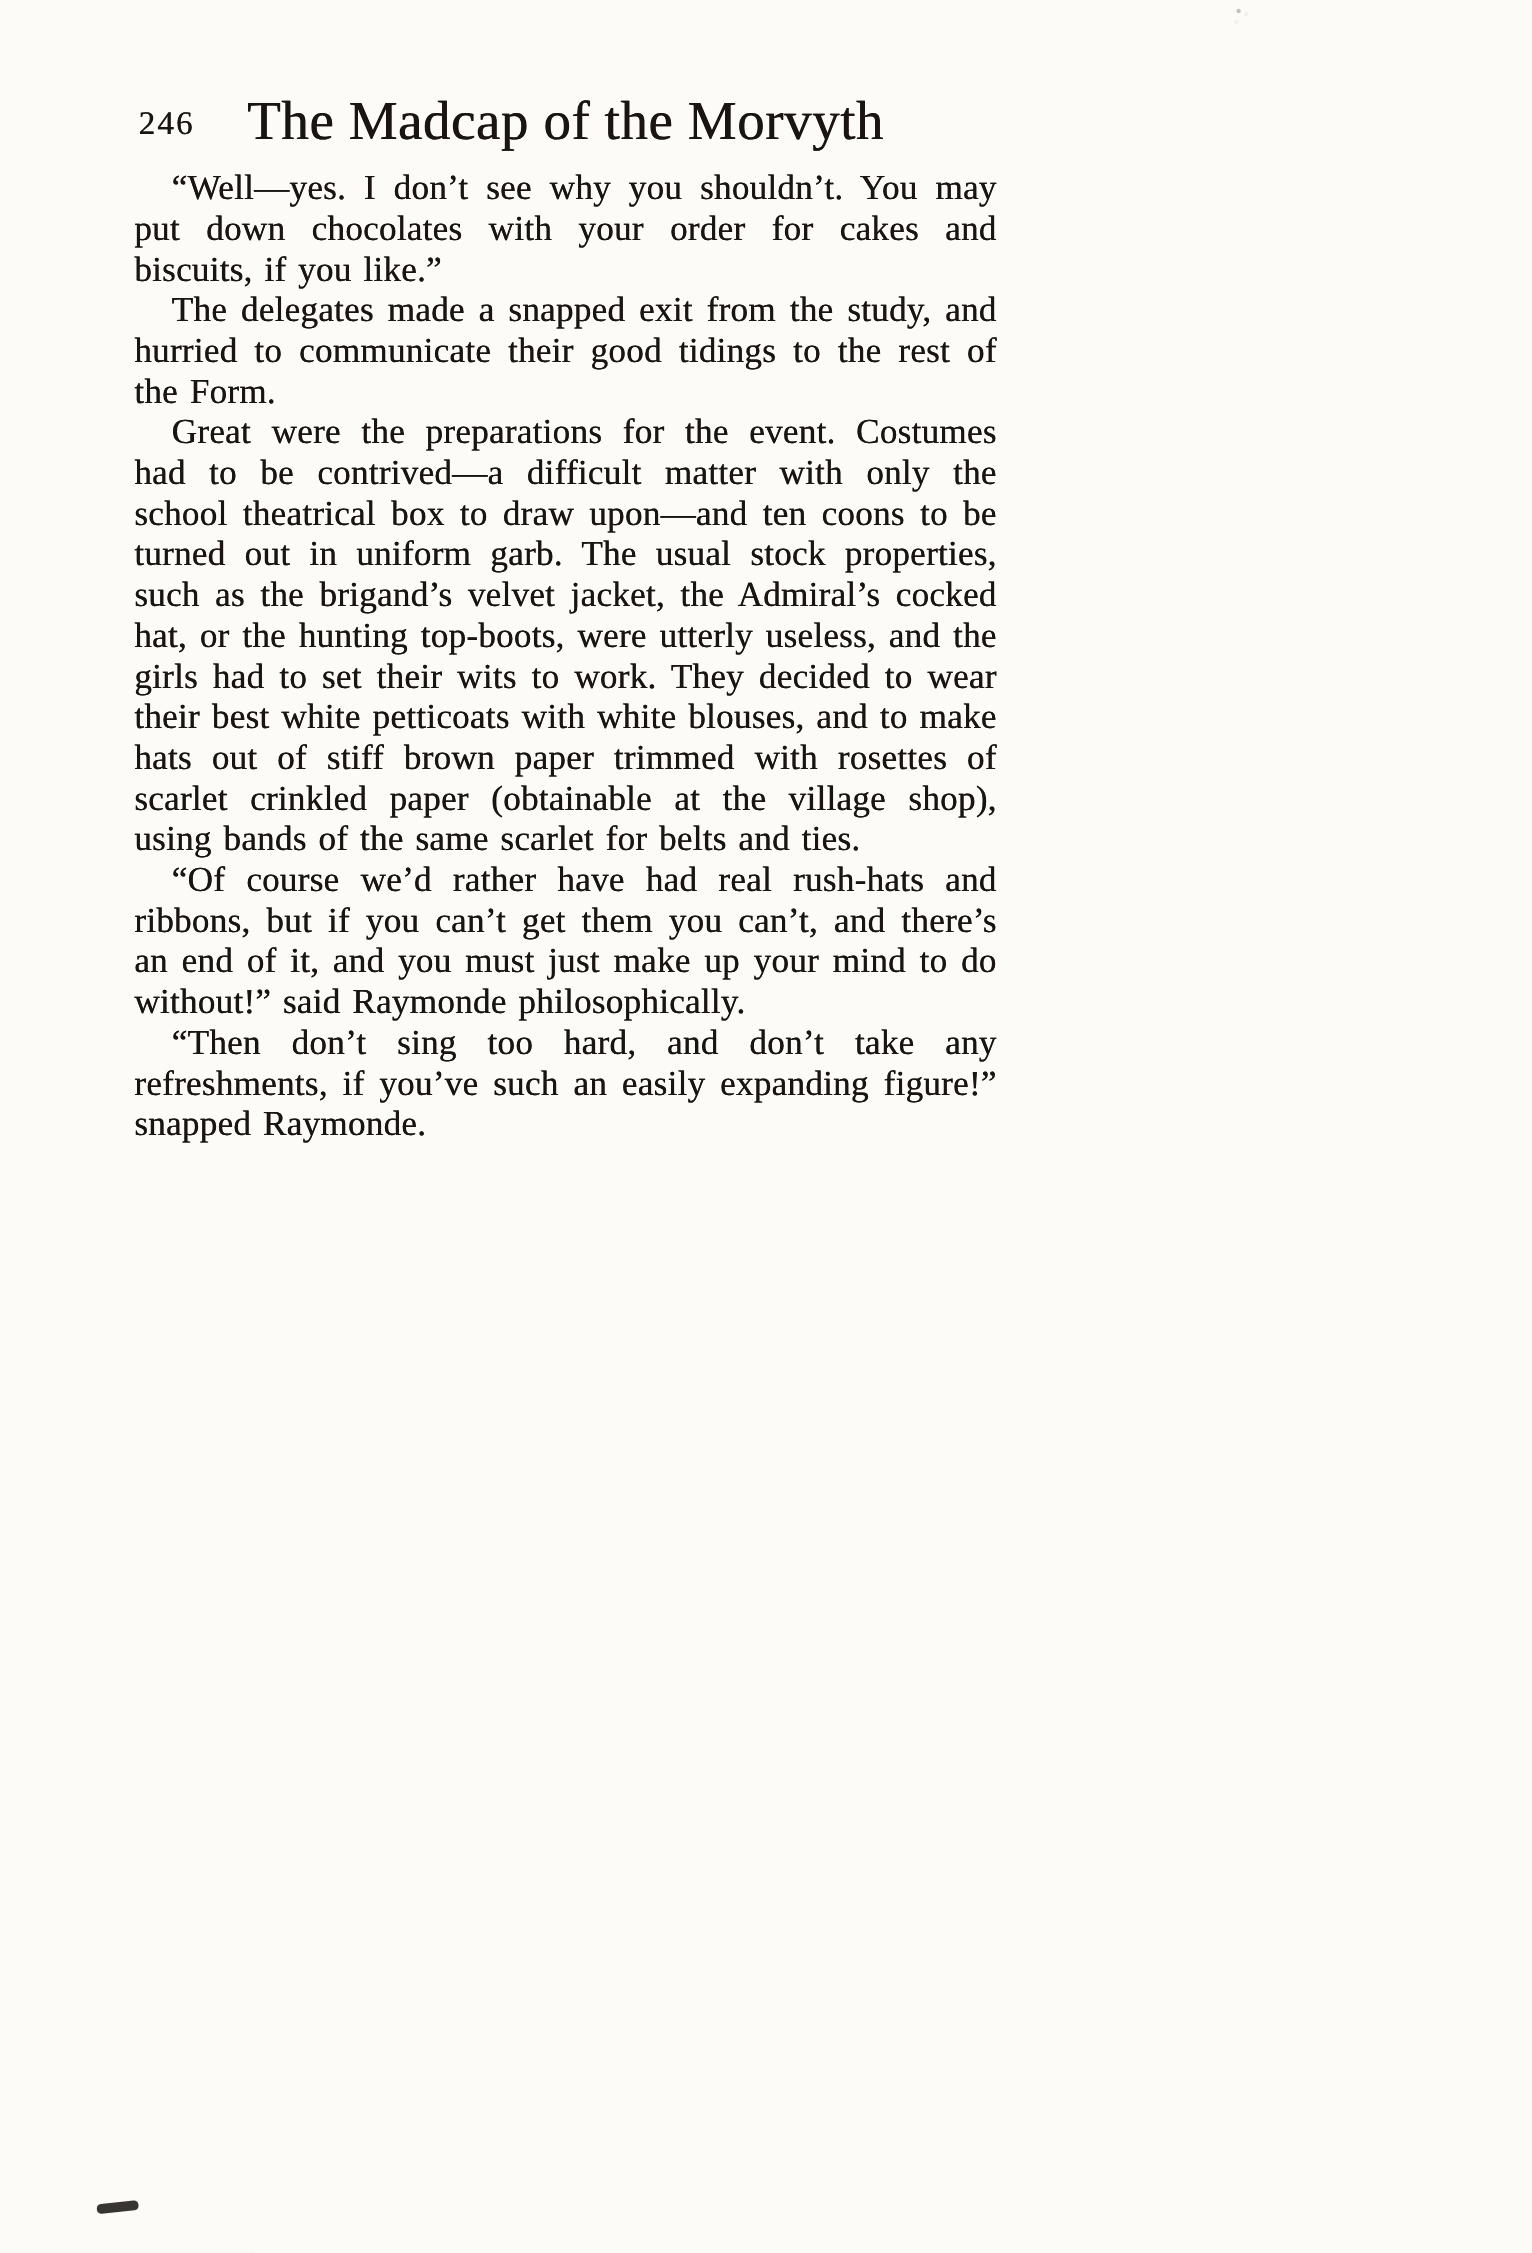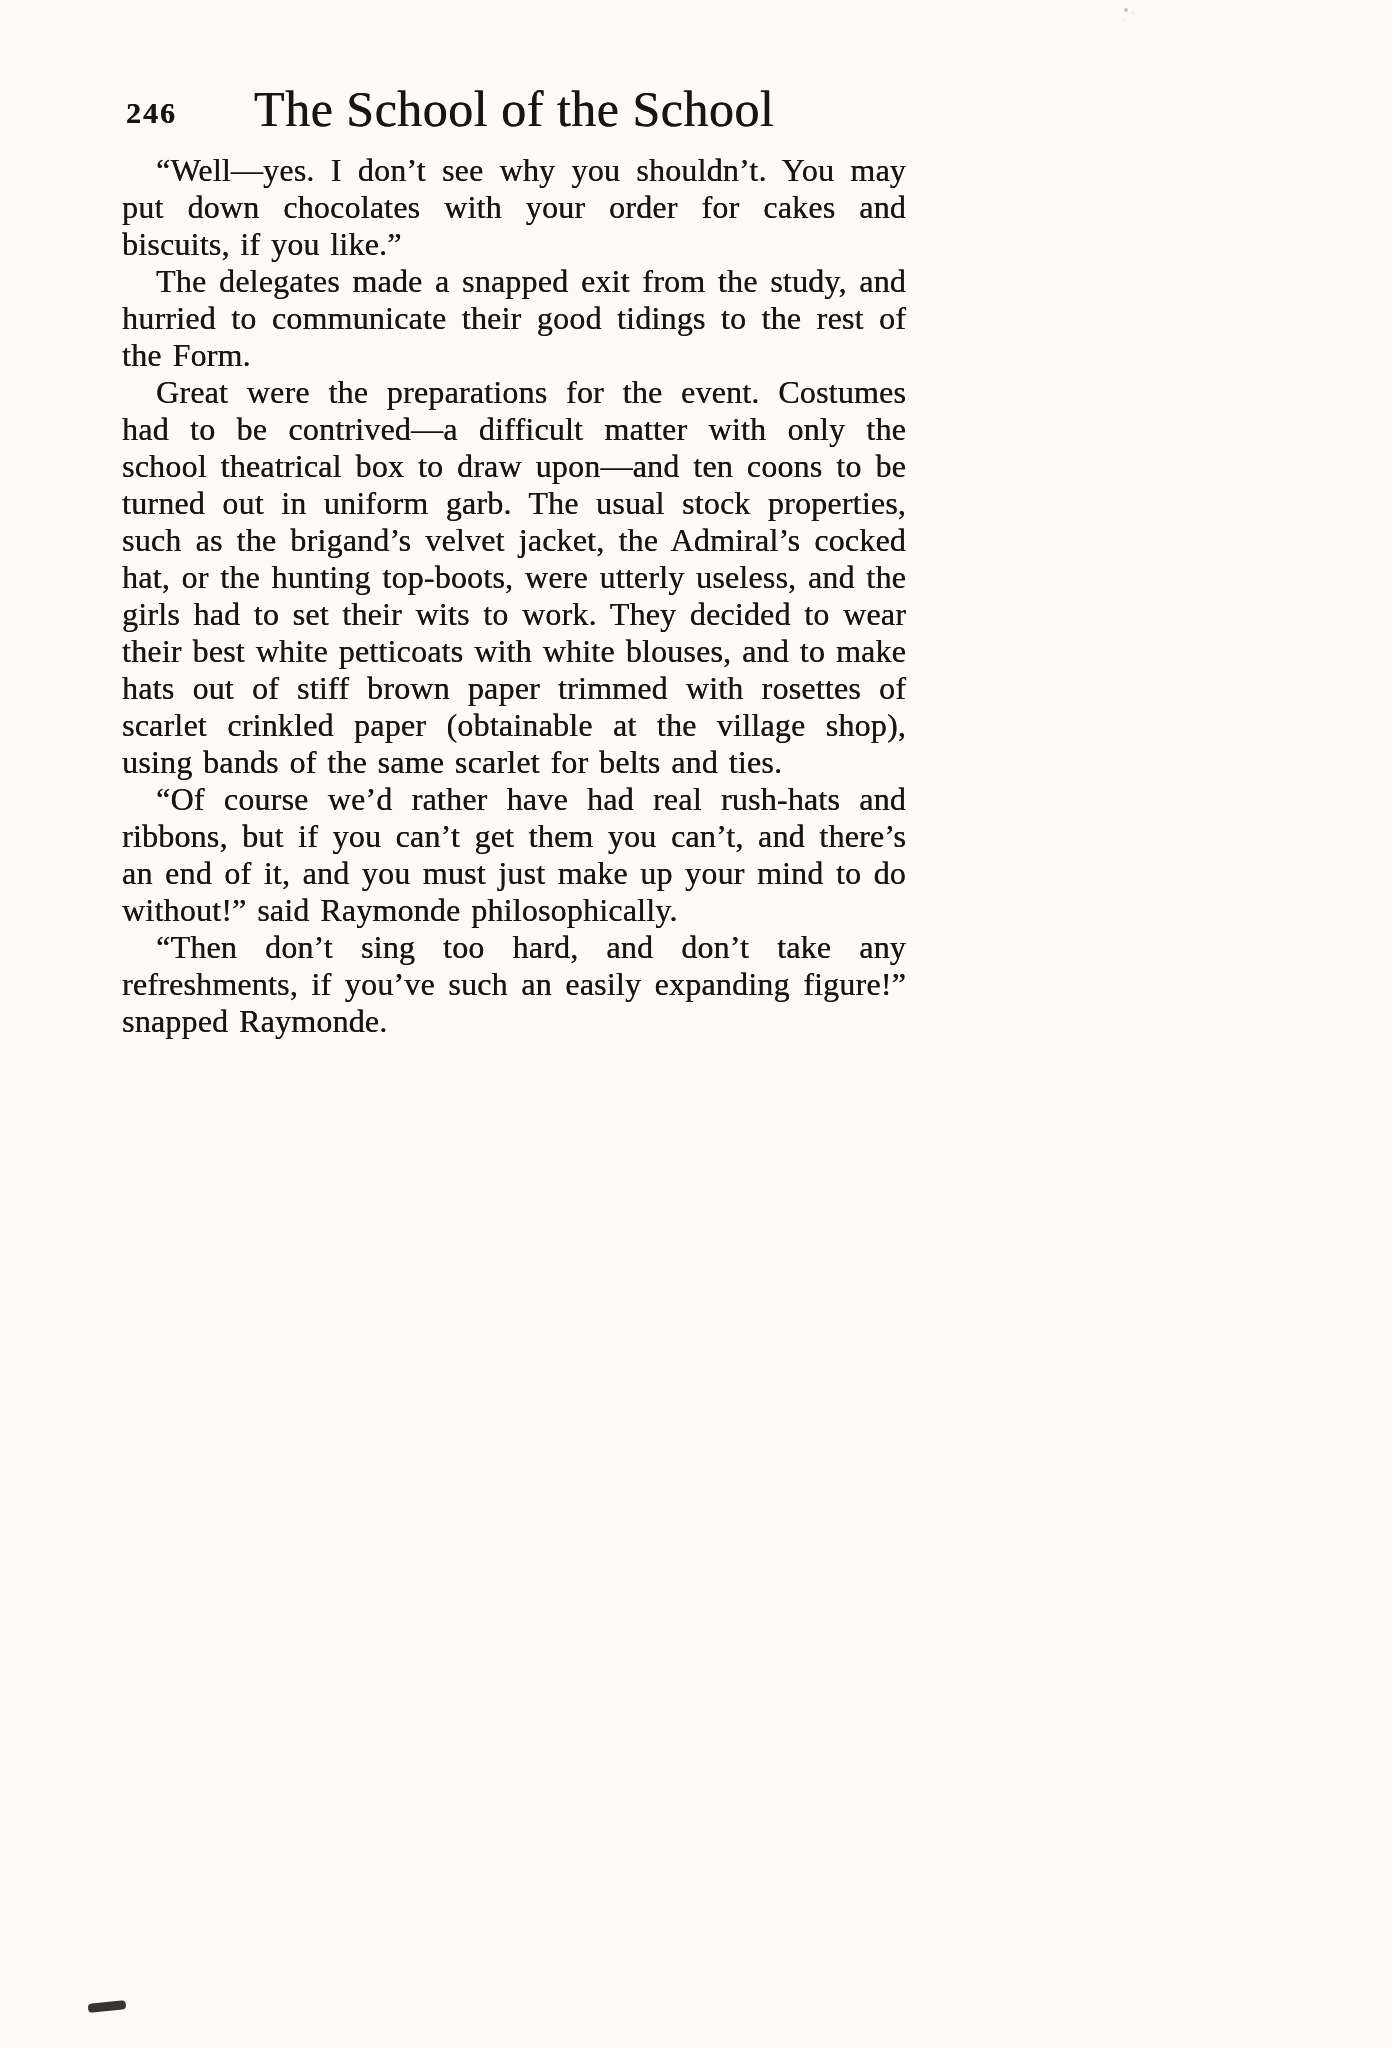--- a/index.html
+++ b/index.html
@@ -21,21 +21,21 @@
     position: relative;
     margin: 70px 0 0 122px;
     width: 784px;
     height: 62px;
   }
   .page-number {
     position: absolute;
     bottom: 2px;
     left: 4px;
     font-size: 30px;
-    font-weight: bold;
+    font-weight: normal;
     letter-spacing: 2px;
     text-shadow: 0.3px 0 0 currentColor;
   }
   .page-title {
     position: absolute;
     bottom: -6px;
     left: 0;
     right: 0;
     margin: 0;
     text-align: center;
@@ -81,21 +81,21 @@
     box-shadow: 7px 3px 0 rgba(36,31,26,.18), -2px 10px 0 rgba(36,31,26,.14);
   }
 </style>
 </head>
 <body>
 
 <div class="page">
 
   <header class="page-header">
     <span class="page-number">246</span>
-    <h1 class="page-title">The School of the School</h1>
+    <h1 class="page-title">The Madcap of the Morvyth</h1>
   </header>
 
   <main class="page-body">
     <p class="para">“Well—yes. I don’t see why you shouldn’t. You may put down chocolates with your order for cakes and biscuits, if you like.”</p>
     <p class="para">The delegates made a snapped exit from the study, and hurried to communicate their good tidings to the rest of the Form.</p>
     <p class="para">Great were the preparations for the event. Costumes had to be contrived—a difficult matter with only the school theatrical box to draw upon—and ten coons to be turned out in uniform garb. The usual stock properties, such as the brigand’s velvet jacket, the Admiral’s cocked hat, or the hunting top-boots, were utterly useless, and the girls had to set their wits to work. They decided to wear their best white petticoats with white blouses, and to make hats out of stiff brown paper trimmed with rosettes of scarlet crinkled paper (obtainable at the village shop), using bands of the same scarlet for belts and ties.</p>
     <p class="para">“Of course we’d rather have had real rush-hats and ribbons, but if you can’t get them you can’t, and there’s an end of it, and you must just make up your mind to do without!” said Raymonde philosophically.</p>
     <p class="para">“Then don’t sing too hard, and don’t take any refreshments, if you’ve such an easily expanding figure!” snapped Raymonde.</p>
   </main>
 

